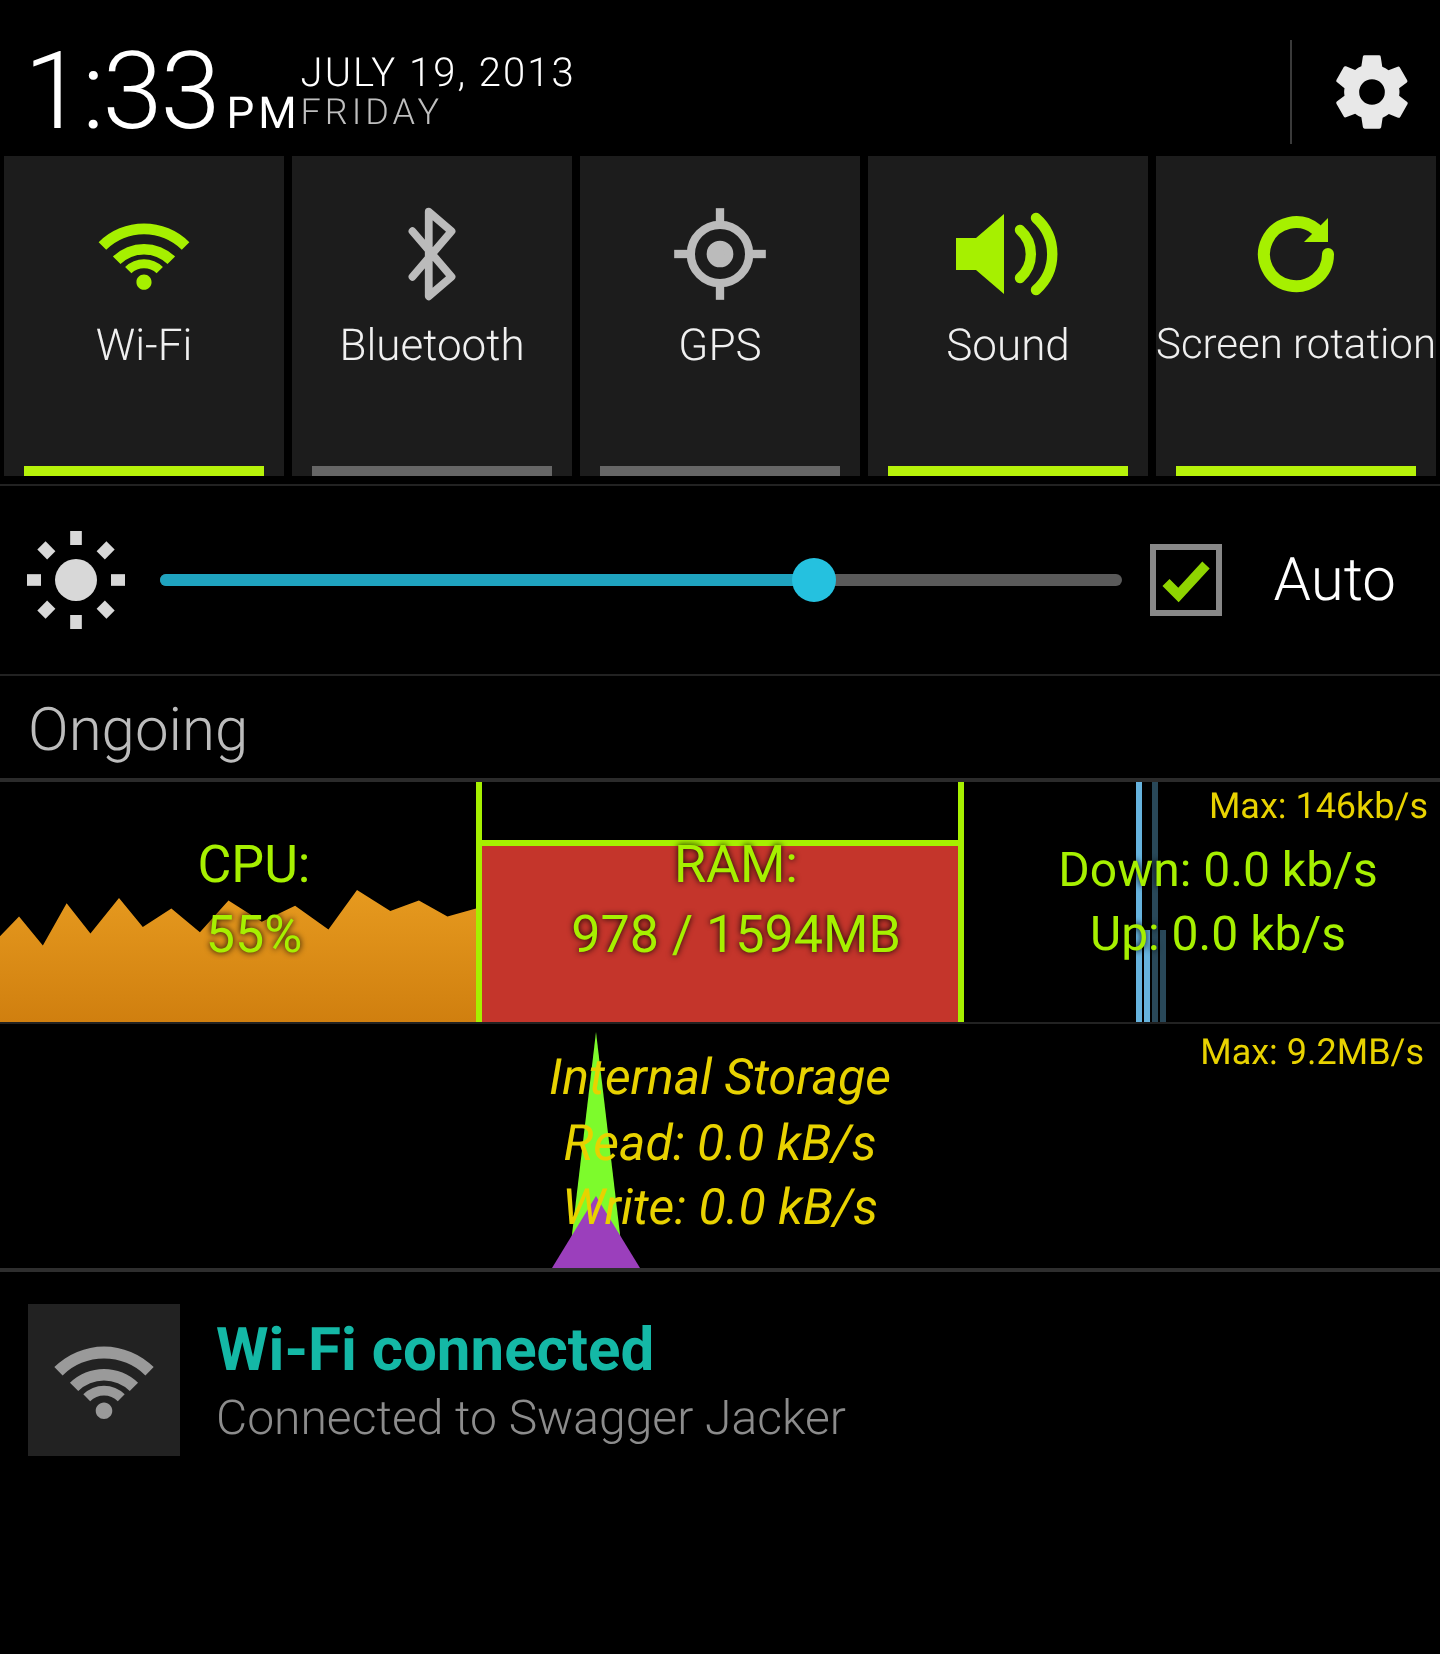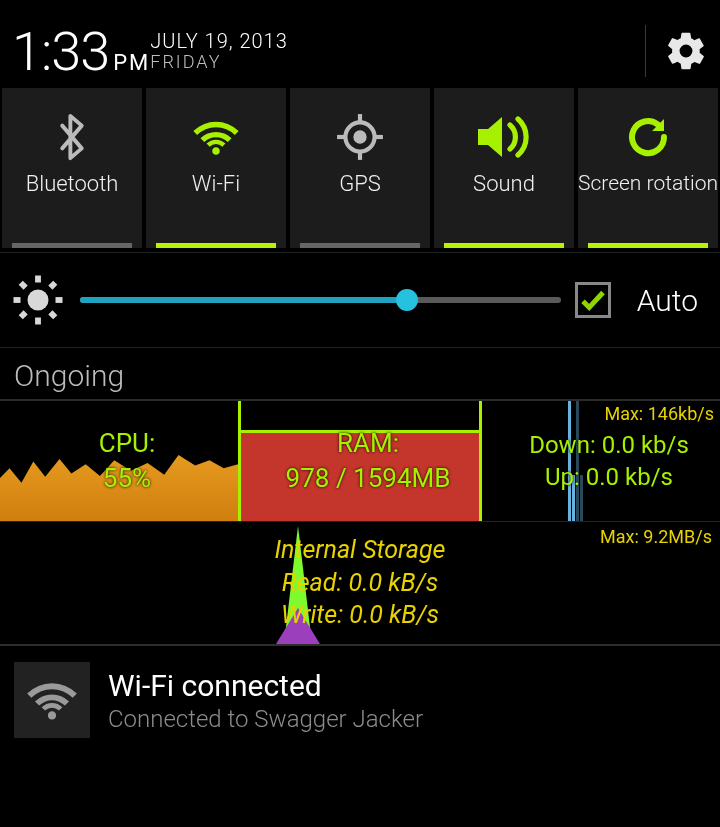--- a/index.html
+++ b/index.html
@@ -11,21 +11,21 @@
     color: #fff;
     overflow: hidden;
     position: relative;
   }
 
   
   .header {
     display: flex;
     align-items: center;
     padding: 24px 12px 10px 12px;
-    height: 88px;
+    height: 78px;
   }
   .clock {
     display: flex;
     align-items: baseline;
   }
   .clock-time {
     font-size: 54px;
     font-weight: 300;
     letter-spacing: -1px;
   }
@@ -261,21 +261,21 @@
     gap: 18px;
     border-top: 2px solid #2e2e2e;
     background:#000;
   }
   .wifi-notif .icon-box {
     width: 76px; height: 76px;
     background:#222;
     display:flex; align-items:center; justify-content:center;
     color:#9a9a9a;
   }
-  .wifi-title { font-size: 30px; color:#ffffff; font-weight:400; }
+  .wifi-title { font-size: 30px; color:#14b8a6; font-weight:700; }
   .wifi-sub   { font-size: 24px; color:#8c8c8c; font-weight:300; margin-top:2px;}
 </style>
 </head>
 <body>
 
 <div class="header">
   <div class="clock">
     <span class="clock-time">1:33</span>
     <span class="clock-ampm">PM</span>
   </div>
@@ -286,42 +286,42 @@
   <div class="header-spacer"></div>
   <div class="header-divider"></div>
   <div class="gear-btn">
     <svg viewBox="0 0 24 24" fill="currentColor">
       <path d="M19.4 13a7.5 7.5 0 0 0 .1-1 7.5 7.5 0 0 0-.1-1l2.1-1.6a.5.5 0 0 0 .1-.6l-2-3.5a.5.5 0 0 0-.6-.2l-2.5 1a7.3 7.3 0 0 0-1.7-1l-.4-2.6A.5.5 0 0 0 14 2h-4a.5.5 0 0 0-.5.4l-.4 2.6a7.3 7.3 0 0 0-1.7 1l-2.5-1a.5.5 0 0 0-.6.2l-2 3.5a.5.5 0 0 0 .1.6L4.5 11a7.5 7.5 0 0 0-.1 1 7.5 7.5 0 0 0 .1 1l-2.1 1.6a.5.5 0 0 0-.1.6l2 3.5a.5.5 0 0 0 .6.2l2.5-1a7.3 7.3 0 0 0 1.7 1l.4 2.6A.5.5 0 0 0 10 22h4a.5.5 0 0 0 .5-.4l.4-2.6a7.3 7.3 0 0 0 1.7-1l2.5 1a.5.5 0 0 0 .6-.2l2-3.5a.5.5 0 0 0-.1-.6ZM12 15.5A3.5 3.5 0 1 1 15.5 12 3.5 3.5 0 0 1 12 15.5Z"></path>
     </svg>
   </div>
 </div>
 
 <div class="toggles">
-
-  <div class="toggle">
-    <div class="icon-wrap grey">
-      <svg width="40" height="52" viewBox="0 0 24 32" fill="none" stroke="currentColor" stroke-width="2.4" stroke-linejoin="round" stroke-linecap="round">
-        <path d="M6 9l12 14-7 6V3l7 6L6 23"></path>
-      </svg>
-    </div>
-    <div class="toggle-label">Bluetooth</div>
-    <div class="toggle-bar"></div>
-  </div>
 
   <div class="toggle">
     <div class="icon-wrap lime">
       <svg width="54" height="42" viewBox="0 0 24 20" fill="currentColor">
         <path d="M12 18.5c1 0 1.8-.8 1.8-1.8S13 14.9 12 14.9s-1.8.8-1.8 1.8.8 1.8 1.8 1.8z"></path>
         <path d="M6.4 12.4a8 8 0 0 1 11.2 0l1.8-1.8a10.6 10.6 0 0 0-14.8 0z"></path>
         <path d="M3 9a12.8 12.8 0 0 1 18 0l1.8-1.8a15.3 15.3 0 0 0-21.6 0z"></path>
         <path d="M9 14.6a4.3 4.3 0 0 1 6 0l1.5-1.5a6.4 6.4 0 0 0-9 0z"></path>
       </svg>
     </div>
     <div class="toggle-label">Wi-Fi</div>
     <div class="toggle-bar on"></div>
+  </div>
+
+  <div class="toggle">
+    <div class="icon-wrap grey">
+      <svg width="40" height="52" viewBox="0 0 24 32" fill="none" stroke="currentColor" stroke-width="2.4" stroke-linejoin="round" stroke-linecap="round">
+        <path d="M6 9l12 14-7 6V3l7 6L6 23"></path>
+      </svg>
+    </div>
+    <div class="toggle-label">Bluetooth</div>
+    <div class="toggle-bar"></div>
   </div>
 
   <div class="toggle">
     <div class="icon-wrap grey">
       <svg width="50" height="50" viewBox="0 0 24 24" fill="none" stroke="currentColor" stroke-width="2">
         <circle cx="12" cy="12" r="7"></circle>
         <circle cx="12" cy="12" r="2.2" fill="currentColor"></circle>
         <line x1="12" y1="1" x2="12" y2="5"></line>
         <line x1="12" y1="19" x2="12" y2="23"></line>
         <line x1="1" y1="12" x2="5" y2="12"></line>

